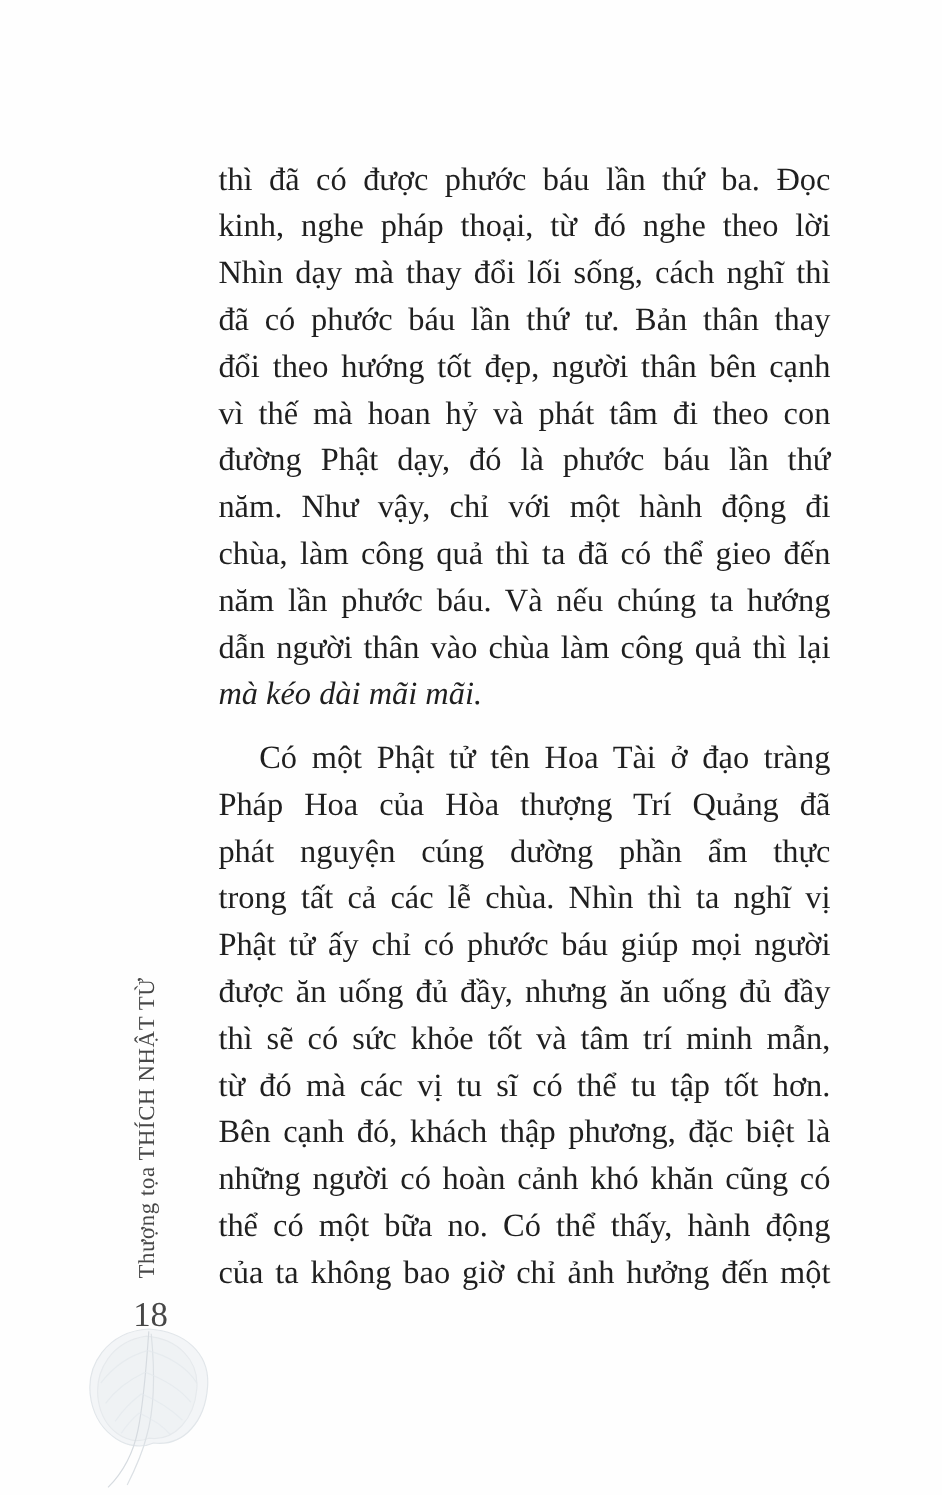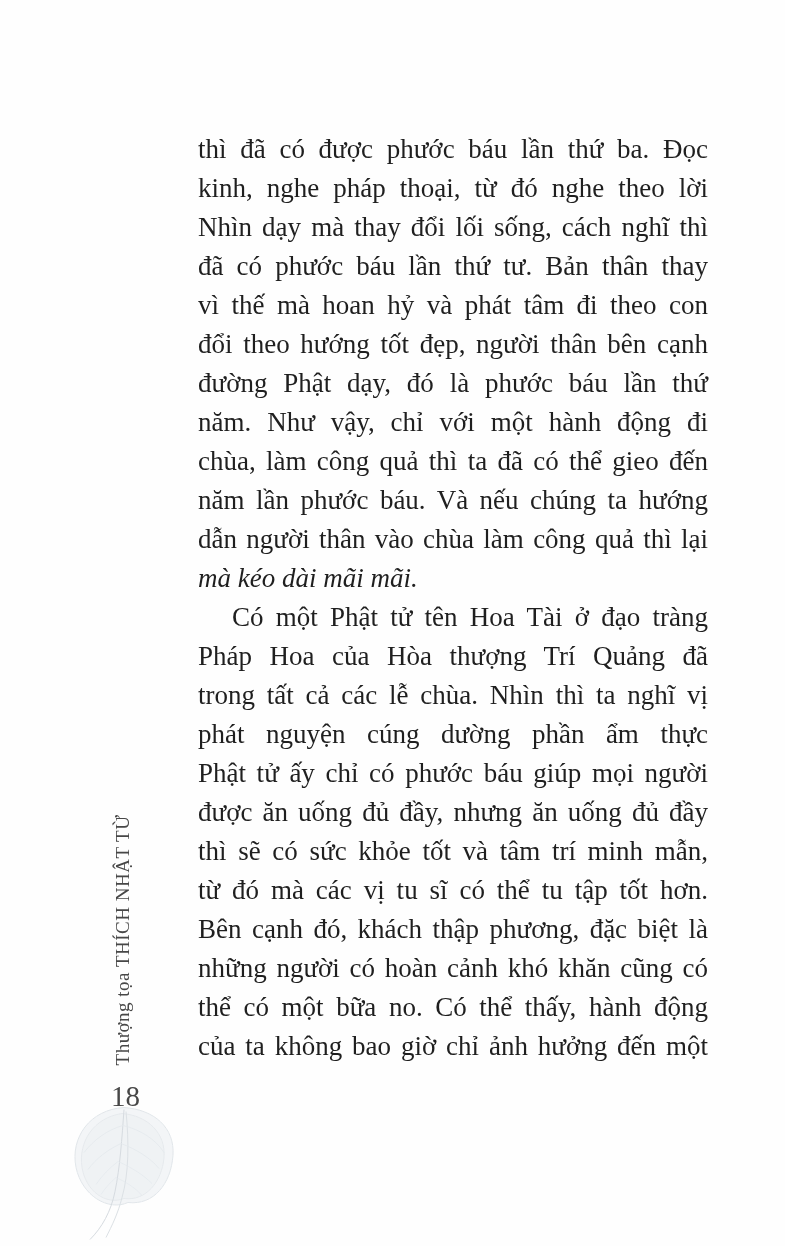--- a/index.html
+++ b/index.html
@@ -10,29 +10,29 @@
   .page {
     position: relative;
     width: 785px;
     height: 1246px;
     background: var(--page-bg, #fefefe);
     overflow: hidden;
     font-family: "Liberation Serif", "DejaVu Serif", serif;
   }
   .text-block {
     position: absolute;
-    left: 198px;
+    left: 182px;
     top: 130px;
     width: 510px;
     font-size: 27px;
     line-height: 39px;
     color: var(--text-color, #1f1f1f);
   }
   .paragraph { margin: 0; }
-  .paragraph + .paragraph { }
+  .paragraph + .paragraph { margin-top: 14px; }
   .line {
     text-align: justify;
     text-align-last: justify;
     white-space: nowrap;
     overflow: visible;
   }
   .line.no-justify { text-align-last: left; font-style: italic; }
   .line.first-indent { text-indent: 34px; }
   .sidebar-author {
     position: absolute;
@@ -73,34 +73,34 @@
 <body>
 
 <div class="page">
 
   <div class="text-block">
       <div class="paragraph">
         <div class="line">thì đã có được phước báu lần thứ ba. Đọc</div>
         <div class="line">kinh, nghe pháp thoại, từ đó nghe theo lời</div>
         <div class="line">Nhìn dạy mà thay đổi lối sống, cách nghĩ thì</div>
         <div class="line">đã có phước báu lần thứ tư. Bản thân thay</div>
+        <div class="line">đổi theo hướng tốt đẹp, người thân bên cạnh</div>
         <div class="line">vì thế mà hoan hỷ và phát tâm đi theo con</div>
-        <div class="line">đổi theo hướng tốt đẹp, người thân bên cạnh</div>
         <div class="line">đường Phật dạy, đó là phước báu lần thứ</div>
         <div class="line">năm. Như vậy, chỉ với một hành động đi</div>
         <div class="line">chùa, làm công quả thì ta đã có thể gieo đến</div>
         <div class="line">năm lần phước báu. Và nếu chúng ta hướng</div>
         <div class="line">dẫn người thân vào chùa làm công quả thì lại</div>
         <div class="line no-justify">mà kéo dài mãi mãi.</div>
       </div>
       <div class="paragraph">
         <div class="line first-indent">Có một Phật tử tên Hoa Tài ở đạo tràng</div>
         <div class="line">Pháp Hoa của Hòa thượng Trí Quảng đã</div>
+        <div class="line">phát nguyện cúng dường phần ẩm thực</div>
         <div class="line">trong tất cả các lễ chùa. Nhìn thì ta nghĩ vị</div>
-        <div class="line">phát nguyện cúng dường phần ẩm thực</div>
         <div class="line">Phật tử ấy chỉ có phước báu giúp mọi người</div>
         <div class="line">được ăn uống đủ đầy, nhưng ăn uống đủ đầy</div>
         <div class="line">thì sẽ có sức khỏe tốt và tâm trí minh mẫn,</div>
         <div class="line">từ đó mà các vị tu sĩ có thể tu tập tốt hơn.</div>
         <div class="line">Bên cạnh đó, khách thập phương, đặc biệt là</div>
         <div class="line">những người có hoàn cảnh khó khăn cũng có</div>
         <div class="line">thể có một bữa no. Có thể thấy, hành động</div>
         <div class="line">của ta không bao giờ chỉ ảnh hưởng đến một</div>
       </div>
     </div>

